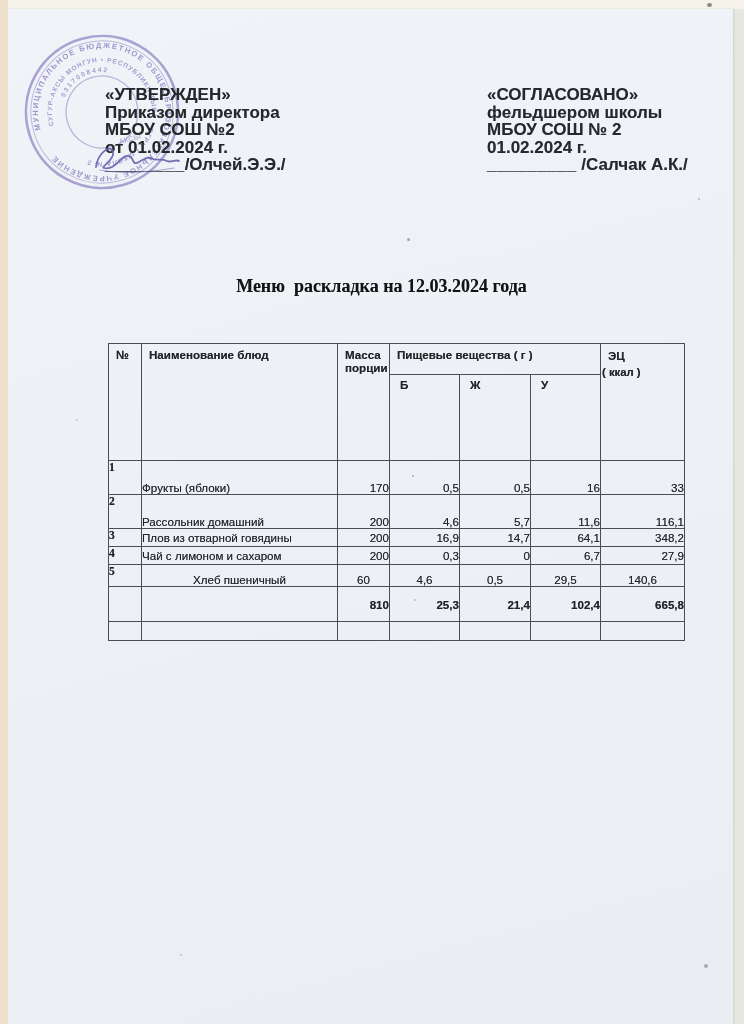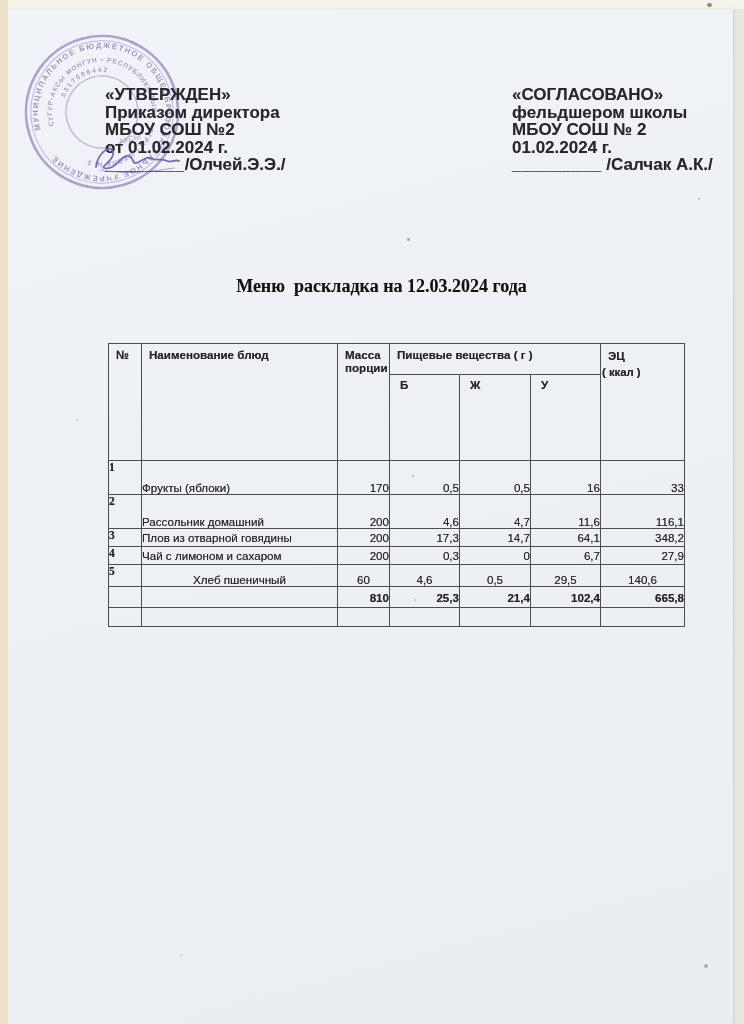--- a/index.html
+++ b/index.html
@@ -16,21 +16,21 @@
     position:absolute;left:8px;top:9px;width:725px;height:1015px;
     background:linear-gradient(165deg,#f0f3f7 0%,#edf0f4 45%,#eaedf2 100%);
     box-shadow:1px 0 2px rgba(90,90,80,.18);
     overflow:hidden;
   }
   
   .block{position:absolute;font-size:17px;font-weight:700;color:#26282c;
     line-height:17.5px;text-shadow:0 0 .6px rgba(30,30,50,.35);white-space:nowrap;}
   .block p{margin:0;}
   .blk-left{left:97px;top:77px;}
-  .blk-right{left:504px;top:77px;}
+  .blk-right{left:479px;top:77px;}
   .sign-line{letter-spacing:.5px;}
   
   .stamp{position:absolute;left:-22px;top:-13px;pointer-events:none;}
   
   .signature{position:absolute;left:80px;top:130px;pointer-events:none;}
   
   .doc-title{
     position:absolute;left:0;top:267px;width:725px;text-align:center;
     padding-left:22px;box-sizing:border-box;
     font-family:"Liberation Serif",serif;font-weight:700;font-size:18px;color:#121315;
@@ -54,21 +54,21 @@
   th.th-num{padding-left:8px;}
   th.th-ec{padding:20px 4px 0 14px;line-height:16px;}
   th.th-ec .ec-unit{font-size:11.3px;margin-left:-6px;display:block;}
   td.c-num{vertical-align:top;padding:1px 2px 0 5px;
     font-family:"Liberation Serif",serif;font-weight:700;font-size:12px;}
   td.c-name{padding:2px 2px 3px 7px;margin-top:12px;}
   td.num{text-align:right;padding:2px 8px 3px 2px;}
   tr.tall{height:34px;} tr.tall td.c-name,tr.tall td.num{vertical-align:bottom;}
   tr.short{height:18px;} tr.short td.c-name,tr.short td.num{vertical-align:middle;}
   tr.mid{height:22px;} tr.mid td.c-name,tr.mid td.num{vertical-align:bottom;text-align:center;}
-  tr.total{height:21px;font-weight:700;} tr.total td{vertical-align:middle;}
+  tr.total{height:35px;font-weight:700;} tr.total td{vertical-align:middle;}
   tr.blank{height:19px;}
   
   .speck{position:absolute;border-radius:50%;background:#5a5c58;}
 </style>
 </head>
 <body>
 
 <div class="scan">
   <div class="strip-top"></div>
   <div class="edge-right"></div>
@@ -157,29 +157,29 @@
         <td class="num">0,5</td>
         <td class="num">0,5</td>
         <td class="num">16</td>
         <td class="num">33</td>
       </tr>
       <tr class="tall">
         <td class="c-num">2</td>
         <td class="c-name">Рассольник домашний</td>
         <td class="num">200</td>
         <td class="num">4,6</td>
-        <td class="num">4,7</td>
+        <td class="num">5,7</td>
         <td class="num">11,6</td>
         <td class="num">116,1</td>
       </tr>
       <tr class="short">
         <td class="c-num">3</td>
         <td class="c-name">Плов из отварной говядины</td>
         <td class="num">200</td>
-        <td class="num">17,3</td>
+        <td class="num">16,9</td>
         <td class="num">14,7</td>
         <td class="num">64,1</td>
         <td class="num">348,2</td>
       </tr>
       <tr class="short">
         <td class="c-num">4</td>
         <td class="c-name">Чай с лимоном и сахаром</td>
         <td class="num">200</td>
         <td class="num">0,3</td>
         <td class="num">0</td>

